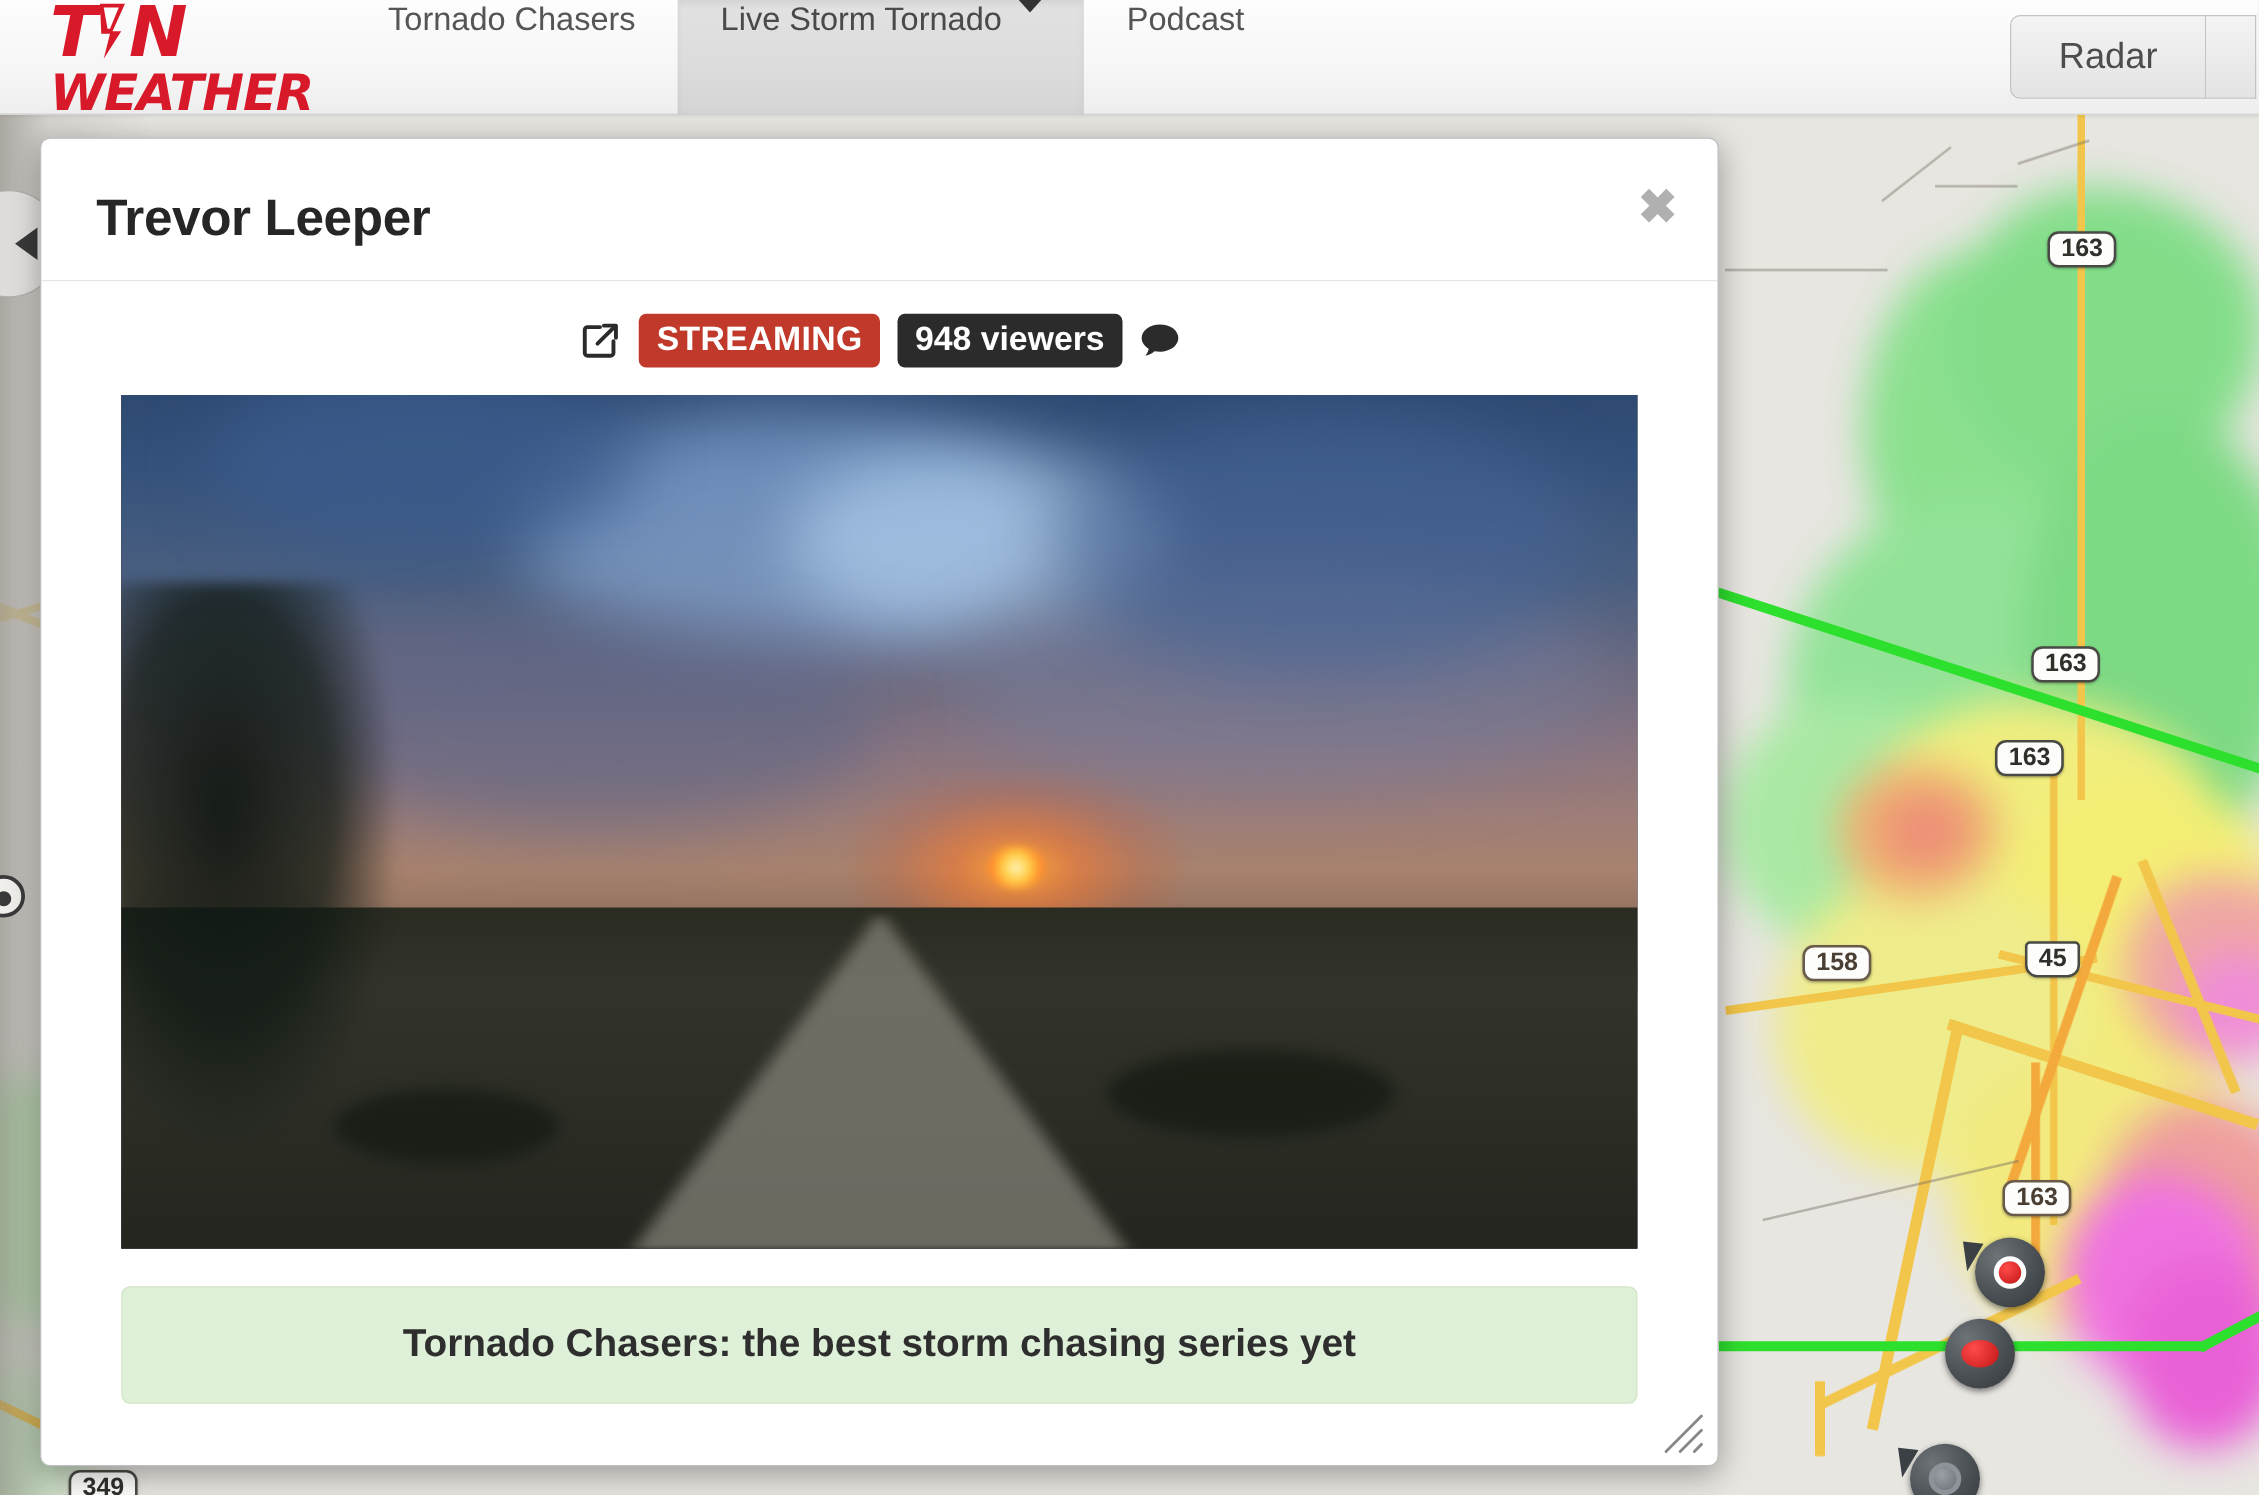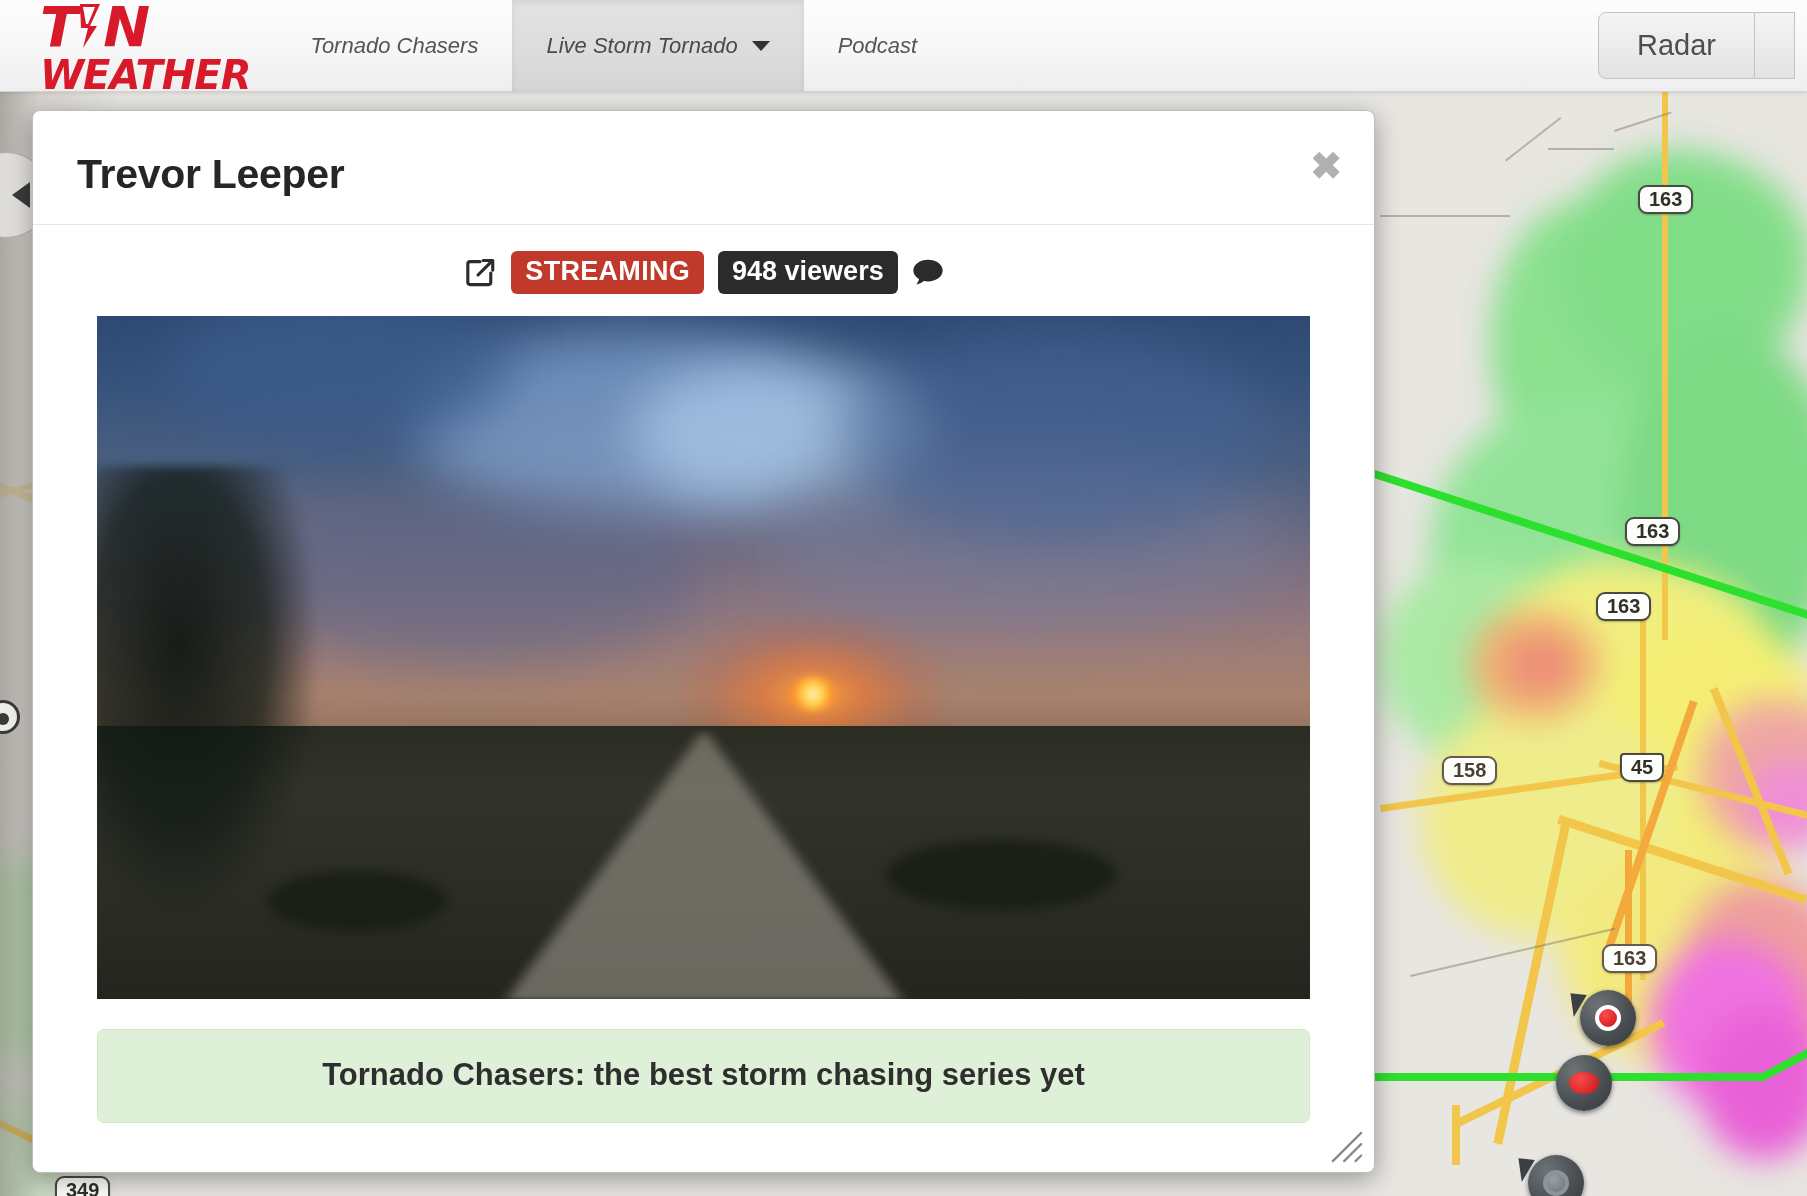--- a/index.html
+++ b/index.html
@@ -129,41 +129,40 @@
   }
   .logo-tvn { font-size: 56px; line-height: 1; }
   .logo-weather { font-size: 40px; line-height: 1; letter-spacing: -1px; }
   .logo-bolt {
     display:inline-block; width: 26px; height: 48px; position: relative; top: 4px;
   }
   .logo-bolt svg { display:block; }
 
   .nav-items { display: flex; align-items: stretch; }
   .nav-item {
-    display: flex; align-items: center; gap: 14px;
+    display: flex; gap: 14px;
     padding: 0 34px;
-    font-size: 22px;
+    font-size: 26px;
     color: #555;
     height: 92px;
     white-space: nowrap;
-    font-style: italic;
   }
   .nav-item.active {
     background: linear-gradient(to bottom, #e2e2e2 0%, #dcdcdc 60%, #d4d4d4 100%);
     box-shadow: inset 0 3px 6px rgba(0,0,0,.07);
     color: #4a4a4a;
   }
   .caret {
     width: 0; height: 0;
     border-left: 9px solid transparent;
     border-right: 9px solid transparent;
     border-top: 10px solid #333;
   }
   #nav-right {
-    margin-left: auto; display: flex; align-items: center; padding-right: 12px;
+    margin-left: auto; display: flex; align-items: center; padding-right: 2px;
   }
   .btn-group { display: flex; }
   .btn {
     font-size: 29px; color: #4d4d4d;
     background: linear-gradient(to bottom, #f4f4f4, #e3e3e3);
     border: 1px solid #c3c3c3;
     padding: 16px 38px;
     white-space: nowrap;
   }
   .btn:first-child { border-radius: 8px 0 0 8px; }

